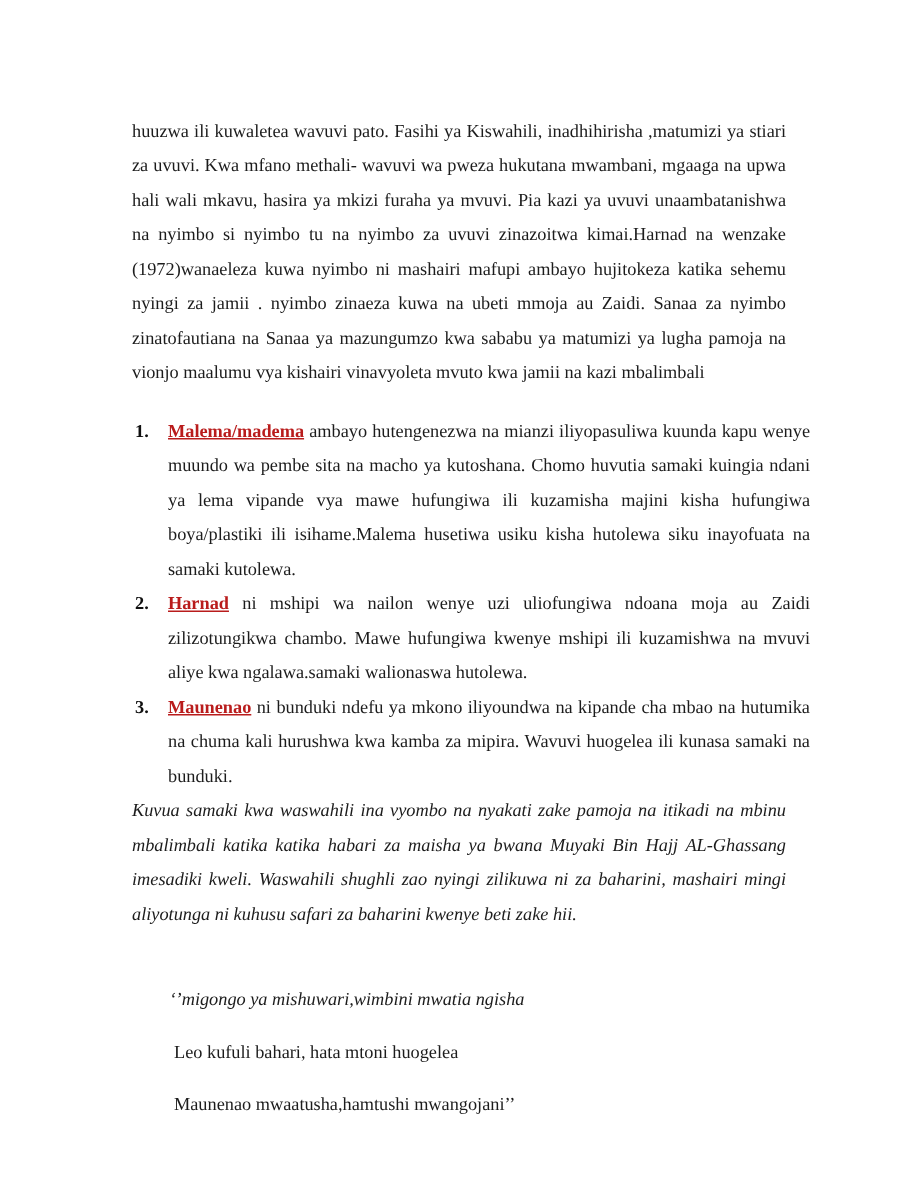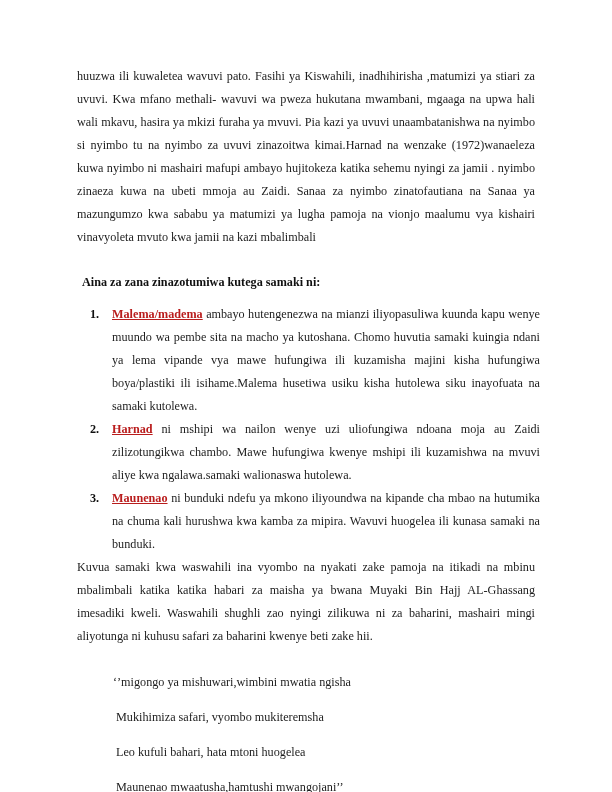--- a/index.html
+++ b/index.html
@@ -17,29 +17,30 @@
     overflow: hidden;
     box-sizing: border-box;
   }
   .content {
     position: absolute;
     left: 72px;
     top: 60px;
     width: 468px;
   }
   p.body-para {
-    margin: 5px;
+    margin: 16px;
     font-size: 12.2px;
     line-height: 23px;
     text-align: justify;
     text-justify: inter-word;
     color: #1c1c1c;
   }
   p.body-para.tail {
     margin-top: 0;
+    font-style: italic;
   }
   .heading {
     margin: 0;
     padding-top: 17px;
     padding-bottom: 9px;
     padding-left: 10px;
     font-size: 12.2px;
     font-weight: bold;
     line-height: 23px;
     color: #101010;
@@ -82,55 +83,54 @@
     margin: 0;
     font-size: 12.2px;
     line-height: 23px;
     padding-bottom: 12px;
     text-align: left;
     color: #1c1c1c;
     white-space: pre;
   }
   .poem .verse:first-child {
     padding-left: 0px;
+    font-style: italic;
   }
   .poem .verse.indented {
     padding-left: 3px;
   }
   .spacer-after-list {
     height: 0px;
   }
 </style>
 </head>
 <body>
 
 <div class="page">
   <div class="content">
 
     <p class="body-para">huuzwa ili kuwaletea wavuvi pato. Fasihi ya Kiswahili, inadhihirisha ,matumizi ya stiari za uvuvi. Kwa mfano methali- wavuvi wa pweza hukutana mwambani, mgaaga na upwa hali wali mkavu, hasira ya mkizi furaha ya mvuvi. Pia kazi ya uvuvi unaambatanishwa na nyimbo si nyimbo tu na nyimbo za uvuvi zinazoitwa kimai.Harnad na wenzake (1972)wanaeleza kuwa nyimbo ni mashairi mafupi ambayo hujitokeza katika sehemu nyingi za jamii . nyimbo zinaeza kuwa na ubeti mmoja au Zaidi. Sanaa za nyimbo zinatofautiana na Sanaa ya mazungumzo kwa sababu ya matumizi ya lugha pamoja na vionjo maalumu vya kishairi vinavyoleta mvuto kwa jamii na kazi mbalimbali</p>
 
-    <p class="heading">Aina za zana zinazotumiwa kutega samaki ni:</p>
 
     <ol class="tool-list">
       <li>
         <span class="marker">1.</span><span class="term">Malema/madema</span><span> ambayo hutengenezwa na mianzi iliyopasuliwa kuunda kapu wenye muundo wa pembe sita na macho ya kutoshana. Chomo huvutia samaki kuingia ndani ya lema vipande vya mawe hufungiwa ili kuzamisha majini kisha hufungiwa boya/plastiki ili isihame.Malema husetiwa usiku kisha hutolewa siku inayofuata na samaki kutolewa.</span>
       </li>
       <li>
         <span class="marker">2.</span><span class="term">Harnad</span><span> ni mshipi wa nailon wenye uzi uliofungiwa ndoana moja au Zaidi zilizotungikwa chambo. Mawe hufungiwa kwenye mshipi ili kuzamishwa na mvuvi aliye kwa ngalawa.samaki walionaswa hutolewa.</span>
       </li>
       <li>
         <span class="marker">3.</span><span class="term">Maunenao</span><span> ni bunduki ndefu ya mkono iliyoundwa na kipande cha mbao na hutumika na chuma kali hurushwa kwa kamba za mipira. Wavuvi huogelea ili kunasa samaki na bunduki.</span>
       </li>
     </ol>
 
     <div class="spacer-after-list"></div>
 
     <p class="body-para tail">Kuvua samaki kwa waswahili ina vyombo na nyakati zake pamoja na itikadi na mbinu mbalimbali katika katika habari za maisha ya bwana Muyaki Bin Hajj AL-Ghassang imesadiki kweli. Waswahili shughli zao nyingi zilikuwa ni za baharini, mashairi mingi aliyotunga ni kuhusu safari za baharini kwenye beti zake hii.</p>
 
     <div class="poem">
       <p class="verse">‘’migongo ya mishuwari,wimbini mwatia ngisha</p>
-      <p class="verse indented">Mukihimiza safari, vyombo mukiteremsha</p>
       <p class="verse indented">Leo kufuli bahari, hata mtoni huogelea</p>
       <p class="verse indented">Maunenao mwaatusha,hamtushi mwangojani’’</p>
     </div>
 
   </div>
 </div>
 
 </body></html>

